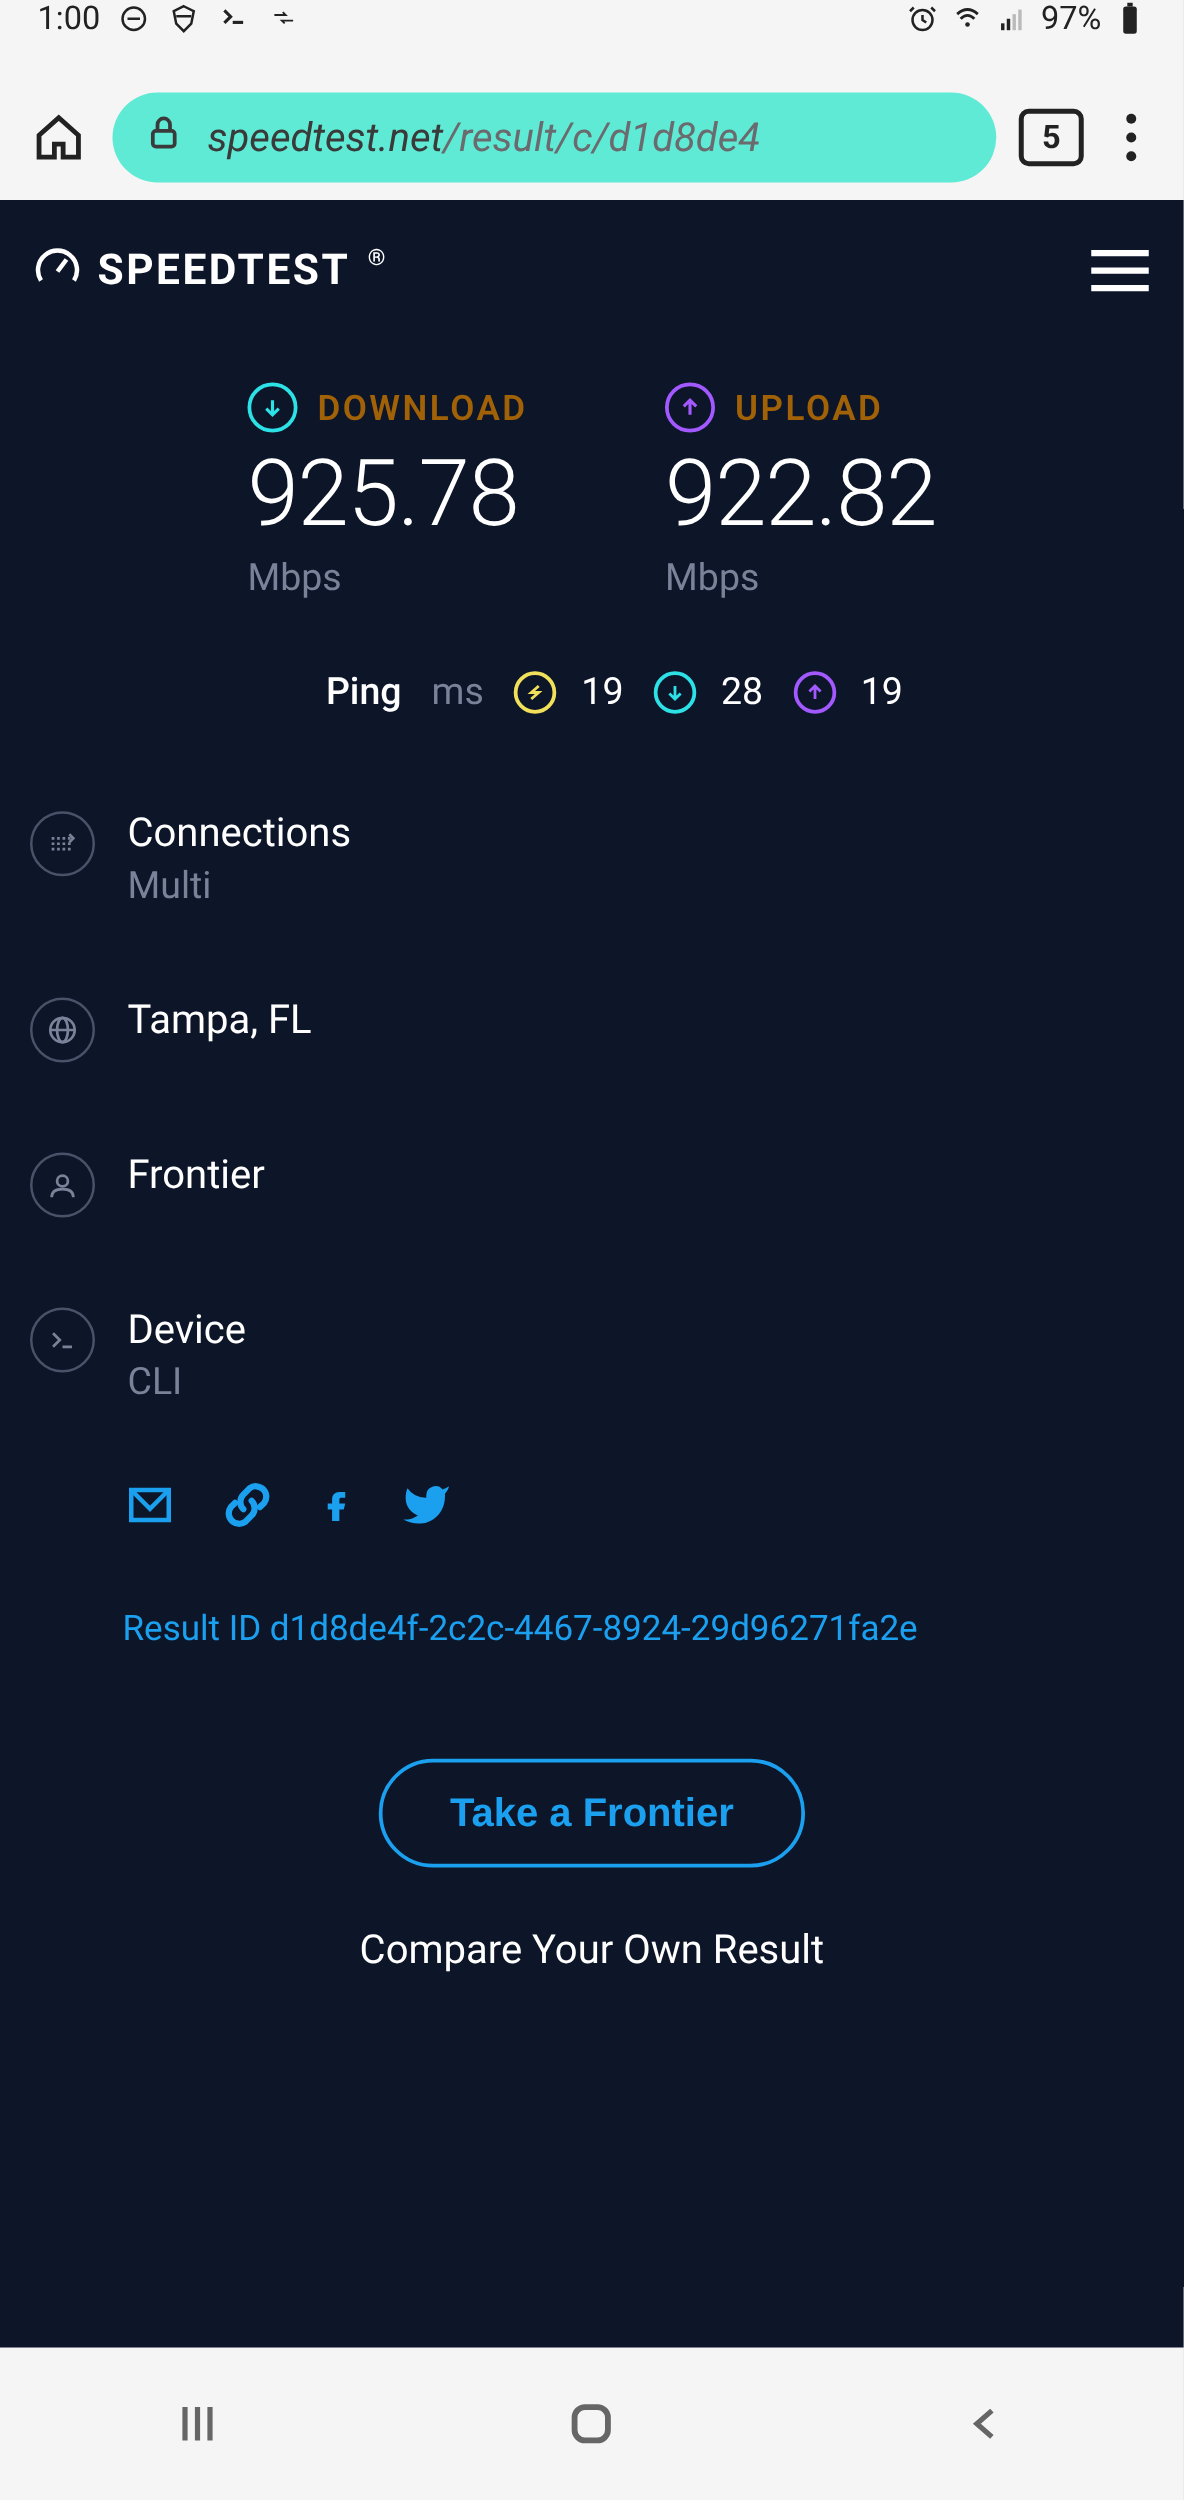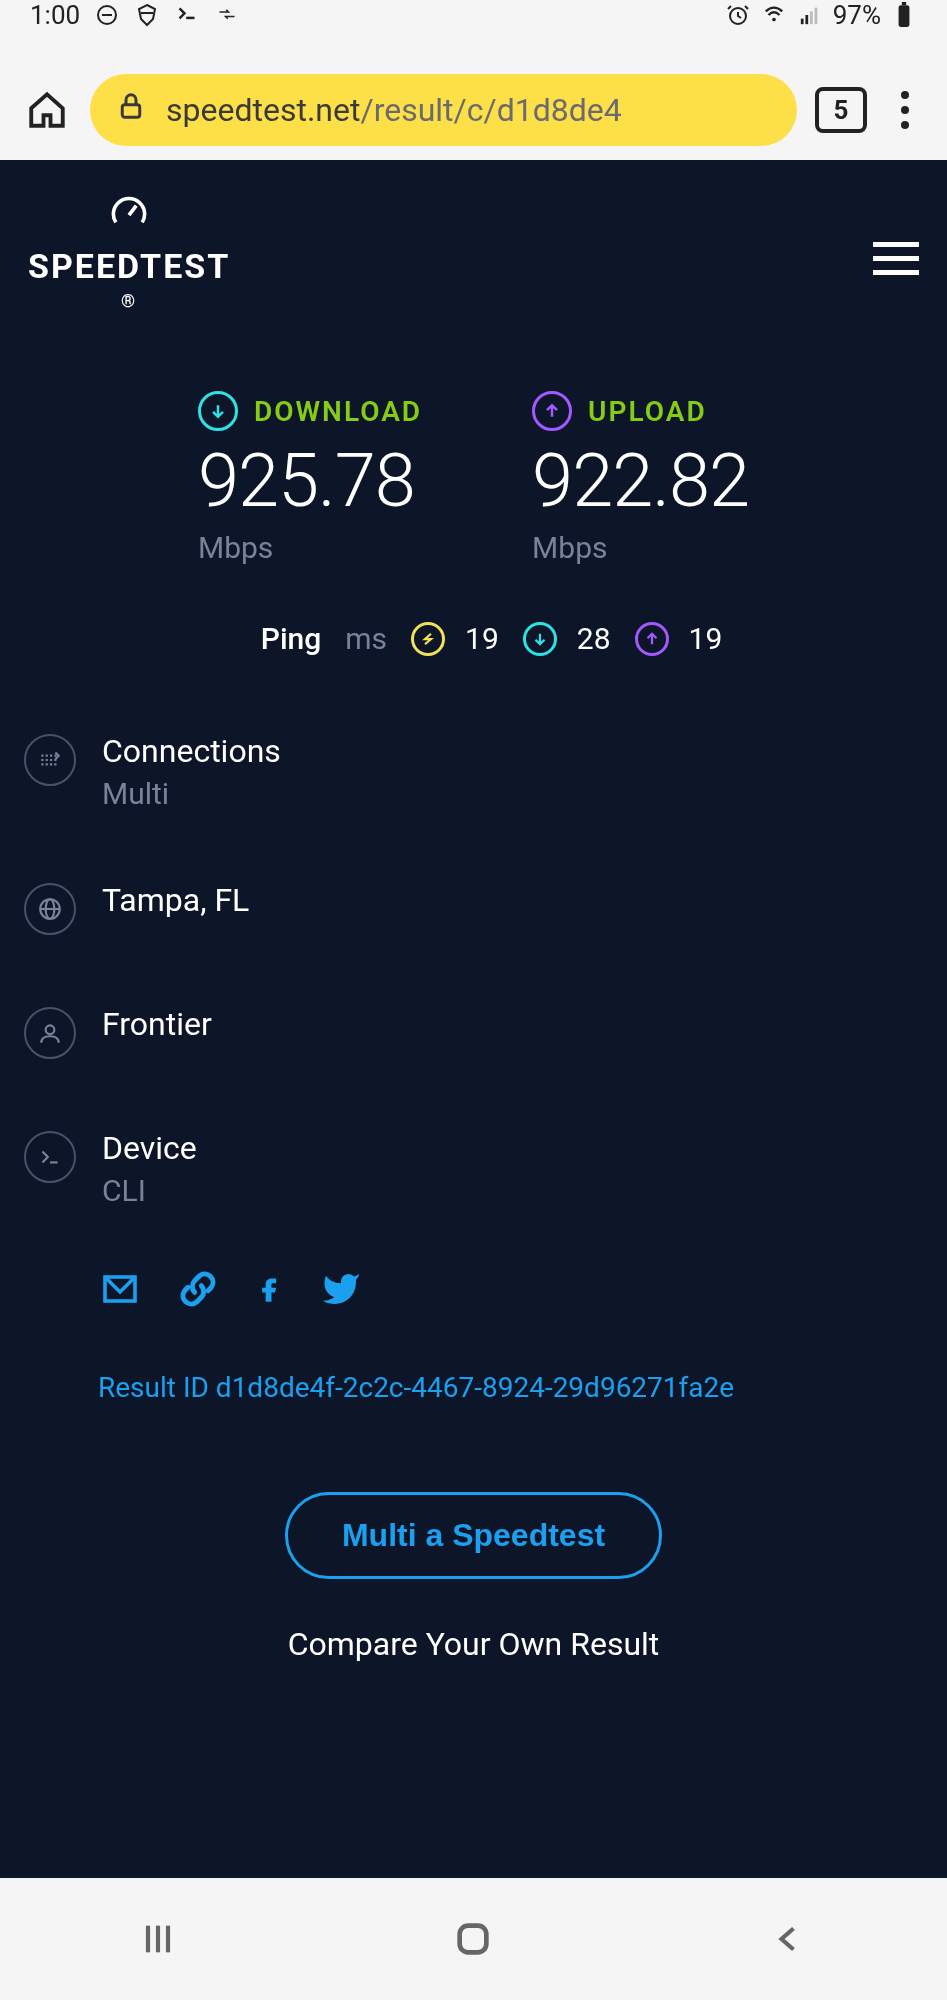--- a/index.html
+++ b/index.html
@@ -7,38 +7,38 @@
   
   
   .status-bar { height: 60px; display: flex; align-items: flex-start; justify-content: space-between; padding: 0 30px; background: #f5f5f5; color: #222; font-size: 26px; }
   .status-left { display: flex; align-items: center; gap: 14px; }
   .status-right { display: flex; align-items: center; gap: 10px; }
   .status-icon { width: 26px; height: 26px; display: inline-flex; align-items: center; justify-content: center; }
   
   
   .browser-bar { height: 100px; display: flex; align-items: center; gap: 18px; padding: 0 22px; background: #f5f5f5; }
   .home-btn { width: 50px; height: 50px; display: flex; align-items: center; justify-content: center; }
-  .url-bar { flex: 1; background: #fde047; border-radius: 40px; height: 72px; display: flex; align-items: center; padding: 0 26px; gap: 20px; color: #3a3a3a; font-size: 32px; overflow: hidden; white-space: nowrap; }
+  .url-bar { flex: 1; background: #5eead4; border-radius: 40px; height: 72px; display: flex; align-items: center; padding: 0 26px; gap: 20px; color: #3a3a3a; font-size: 32px; overflow: hidden; white-space: nowrap; font-style: italic; }
   .url-text-dim { color: #6b6b6f; }
   .url-text { color: #3a3a3a; }
   .tab-count { width: 52px; height: 46px; border: 4px solid #222; border-radius: 8px; display: flex; align-items: center; justify-content: center; font-size: 26px; font-weight: 700; color: #222; }
   .kebab { width: 40px; display: flex; flex-direction: column; align-items: center; gap: 7px; }
   .kebab span { width: 8px; height: 8px; background: #222; border-radius: 50%; }
   
   
   .page { background: #0d1528; color: #fff; min-height: 1718px; position: relative; }
   .app-header { display: flex; align-items: center; justify-content: space-between; padding: 36px 28px 10px 28px; }
-  .logo { display: flex; align-items: center; gap: 14px; font-size: 34px; font-weight: 700; letter-spacing: 2px; flex-direction: column; }
+  .logo { display: flex; align-items: center; gap: 14px; font-size: 34px; font-weight: 700; letter-spacing: 2px; }
   .hamburger { display: flex; flex-direction: column; gap: 9px; }
   .hamburger span { width: 46px; height: 5px; background: #fff; }
   
   .speeds { display: flex; justify-content: center; gap: 110px; padding: 60px 40px 10px; }
   .speed-col { display: flex; flex-direction: column; align-items: flex-start; }
   .speed-label-row { display: flex; align-items: center; gap: 16px; margin-bottom: 6px; }
-  .speed-label { font-size: 28px; font-weight: 600; letter-spacing: 2px; color: #84cc16; }
+  .speed-label { font-size: 28px; font-weight: 600; letter-spacing: 2px; color: #a16207; }
   .speed-value { font-size: 74px; font-weight: 300; letter-spacing: -1px; }
   .speed-unit { font-size: 30px; color: #7a8299; margin-top: 6px; }
   
   .circle-icon { width: 40px; height: 40px; border-radius: 50%; border: 3px solid; display: inline-flex; align-items: center; justify-content: center; flex-shrink: 0; }
   .circle-icon.sm { width: 34px; height: 34px; border-width: 3px; }
   .teal { border-color: #2de2e6; color: #2de2e6; }
   .purple { border-color: #a259ff; color: #a259ff; }
   .yellow { border-color: #f1e05a; color: #f1e05a; }
   
   .ping-row { display: flex; align-items: center; justify-content: center; gap: 24px; padding: 46px 0 30px; font-size: 30px; margin-left: 36px; }
@@ -303,21 +303,21 @@
             <path d="M23 3a10.9 10.9 0 0 1-3.14 1.53 4.48 4.48 0 0 0-7.86 3v1A10.66 10.66 0 0 1 3 4s-4 9 5 13a11.64 11.64 0 0 1-7 2c9 5 20 0 20-11.5a4.5 4.5 0 0 0-.08-.83A7.72 7.72 0 0 0 23 3z"></path>
           </svg>
       </span>
     </div>
   </div>
 
   <div class="meta">
     <div>Result ID d1d8de4f-2c2c-4467-8924-29d96271fa2e</div>
   </div>
 
-  <button class="cta-btn">Multi a Speedtest</button>
+  <button class="cta-btn">Take a Frontier</button>
   <div class="compare">Compare Your Own Result</div>
 </div>
 
 <div class="nav-bar">
   <div class="nav-btn">
     <svg viewBox="0 0 24 24" width="40" height="40" stroke="#666" stroke-width="2.5">
         <line x1="6" y1="4" x2="6" y2="20"></line>
         <line x1="12" y1="4" x2="12" y2="20"></line>
         <line x1="18" y1="4" x2="18" y2="20"></line>
       </svg>

